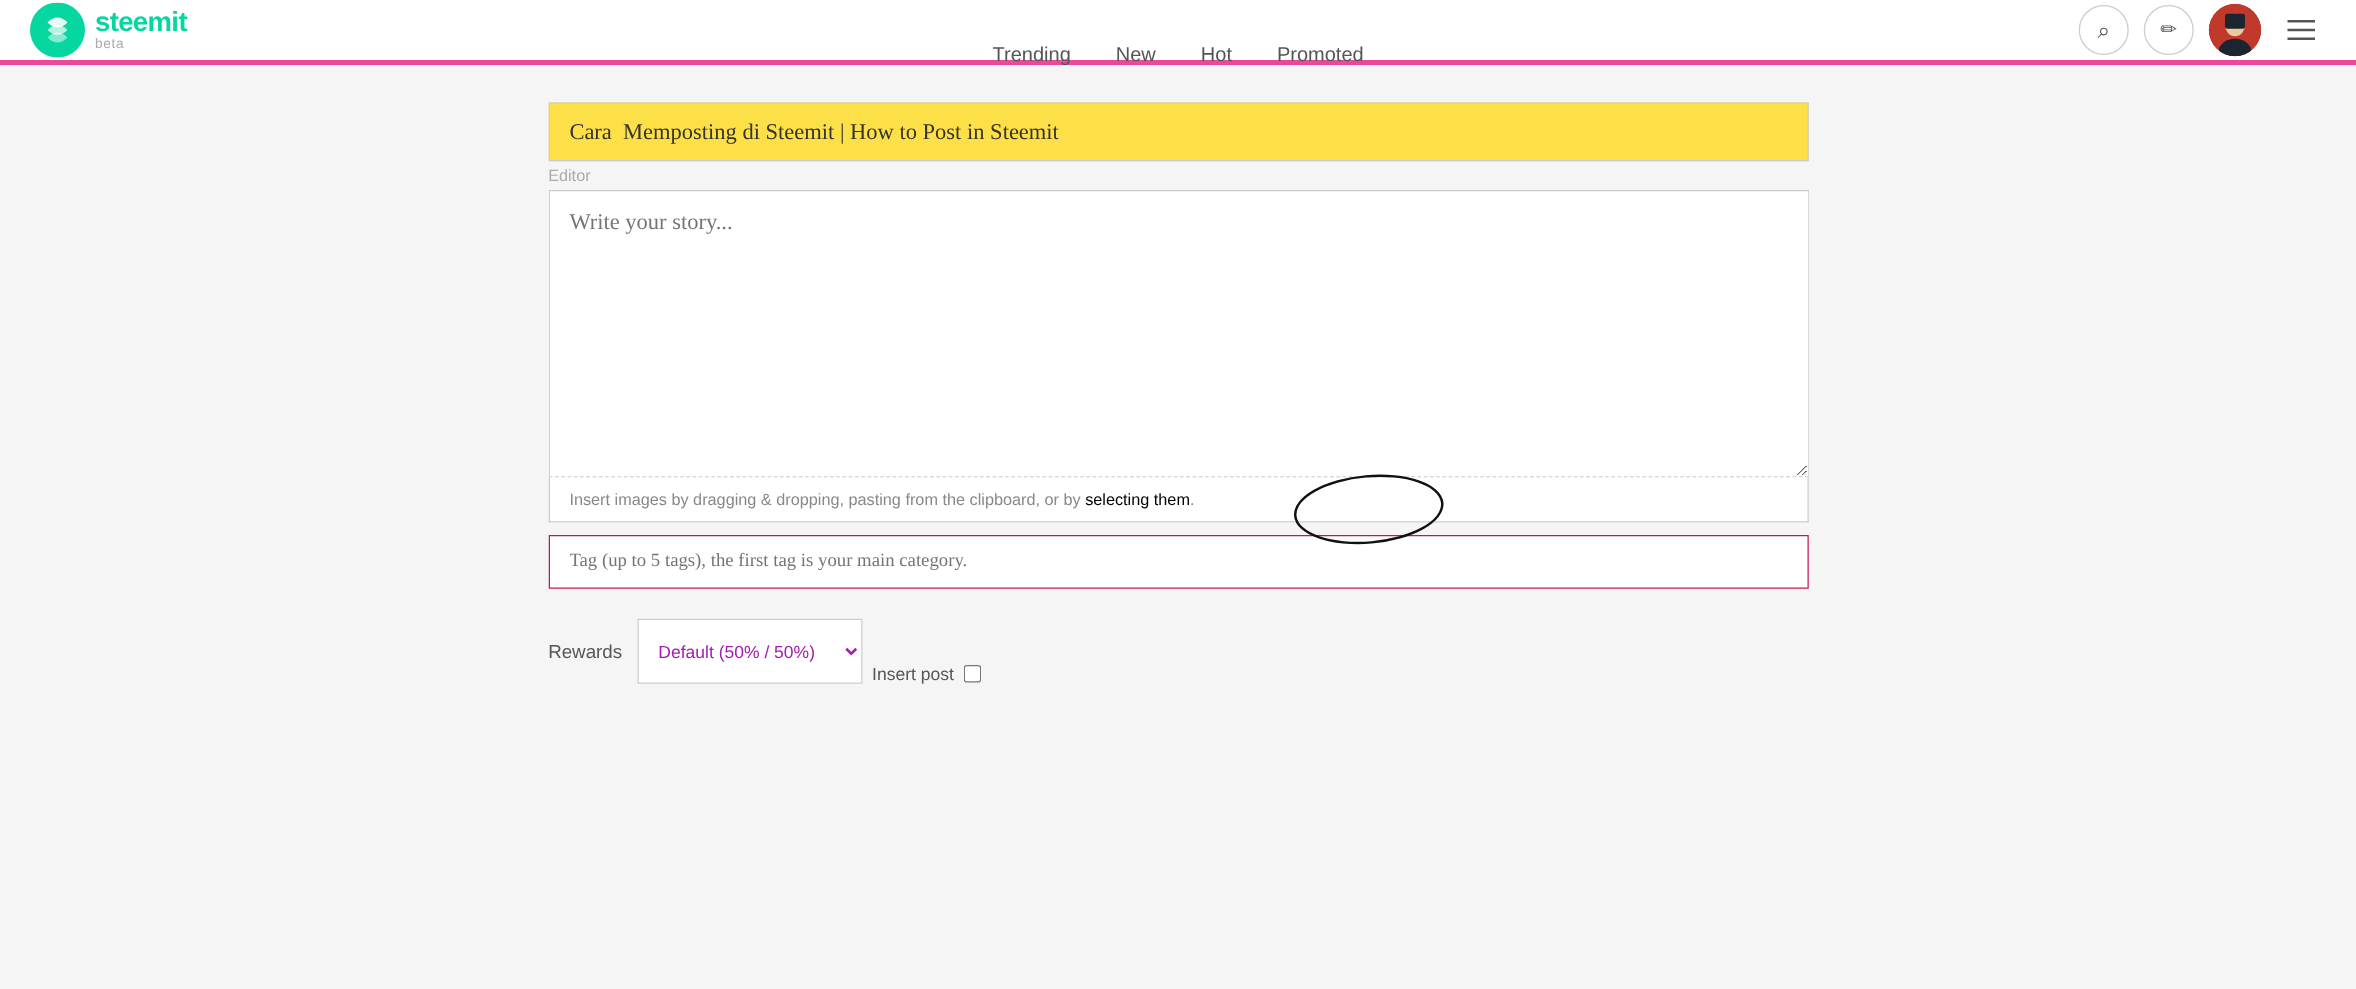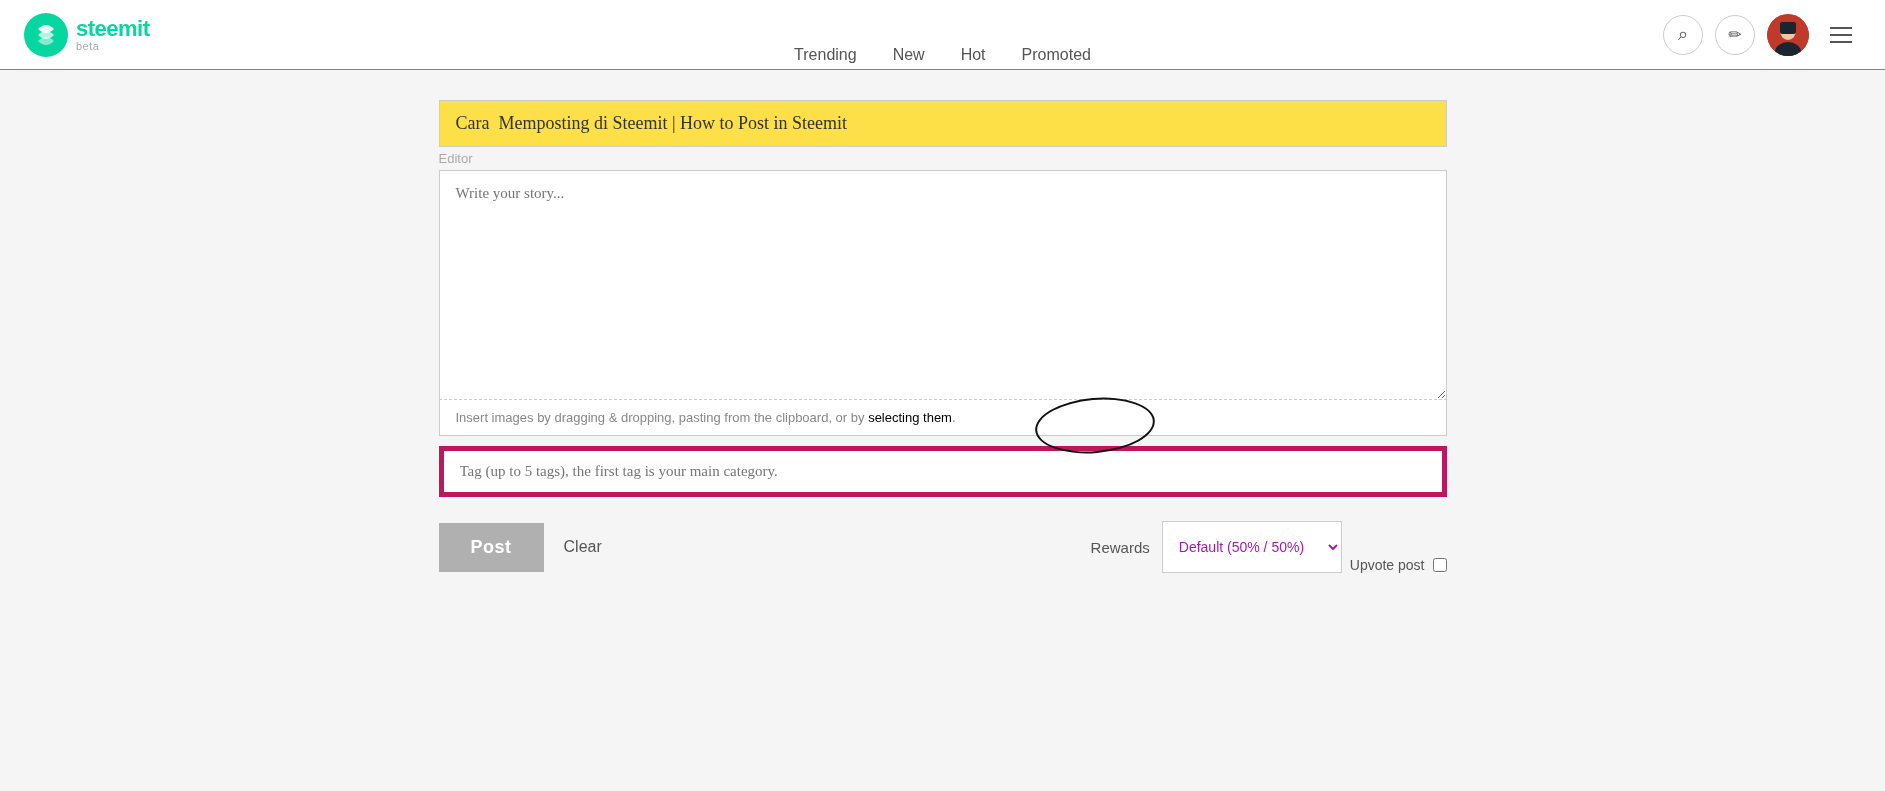--- a/index.html
+++ b/index.html
@@ -5,25 +5,25 @@
     * { box-sizing: border-box; margin: 0; padding: 0; }
     body {
       font-family: 'Georgia', serif;
       background: #f5f5f5;
       min-height: 791px;
       color: #333;
     }
     
     .header {
       background: #fff;
-      border-bottom: 1px solid #ec4899;
+      border-bottom: 4px solid #ec4899;
       display: flex;
       align-items: center;
       padding: 0 24px;
-      height: 70px;
+      height: 52px;
       position: relative;
       z-index: 10;
     }
     .logo-area {
       display: flex;
       align-items: center;
       gap: 8px;
       text-decoration: none;
     }
     .logo-icon {
@@ -154,21 +154,21 @@
       color: #aaa;
       font-family: Arial, sans-serif;
       cursor: pointer;
     }
     .body-textarea {
       width: 100%;
       min-height: 230px;
       border: 1px solid #ccc;
       border-bottom: 1px dashed #ccc;
       padding: 14px 16px;
-      font-size: 15px;
+      font-size: 18px;
       font-family: Georgia, serif;
       color: #aaa;
       background: #fff;
       outline: none;
       resize: vertical;
       display: block;
     }
     .image-insert-bar {
       width: 100%;
       border: 1px solid #ccc;
@@ -193,21 +193,21 @@
       height: 55px;
       border: 2.5px solid #111;
       border-radius: 50%;
       top: -2px;
       left: 595px;
       pointer-events: none;
       transform: rotate(-5deg);
     }
     .tags-input {
       width: 100%;
-      border: 5px solid #be185d;
+      border: 1px solid #be185d;
       padding: 12px 16px;
       font-size: 15px;
       font-family: Georgia, serif;
       color: #aaa;
       background: #fff;
       outline: none;
       margin-bottom: 24px;
     }
     
     .action-row {
@@ -341,32 +341,28 @@
   <textarea class="body-textarea" placeholder="Write your story..." style=""></textarea>
 
   <div class="image-insert-bar">
     <span>Insert images by dragging &amp; dropping, pasting from the clipboard, or by </span><a class="image-insert-link" href="#">selecting them</a><span>.</span>
     <div class="annotation-circle"></div>
   </div>
 
   <input class="tags-input" type="text" placeholder="Tag (up to 5 tags), the first tag is your main category." style="">
 
   <div class="action-row">
-    <div class="left-actions">
-      <button class="post-btn">Post</button>
-      <button class="clear-btn">Clear</button>
-    </div>
     <div class="right-actions">
       <div class="rewards-row">
         <span class="rewards-label">Rewards</span>
         <select class="rewards-select">
           <option>Default (50% / 50%)</option>
           <option>Power Up 100%</option>
           <option>Decline Payout</option>
         </select>
       </div>
       <div class="upvote-row">
-        <span>Upvote post</span>
+        <span>Insert post</span>
         <input type="checkbox" class="upvote-checkbox" style="">
       </div>
     </div>
   </div>
 </main>
 
 </body></html>

